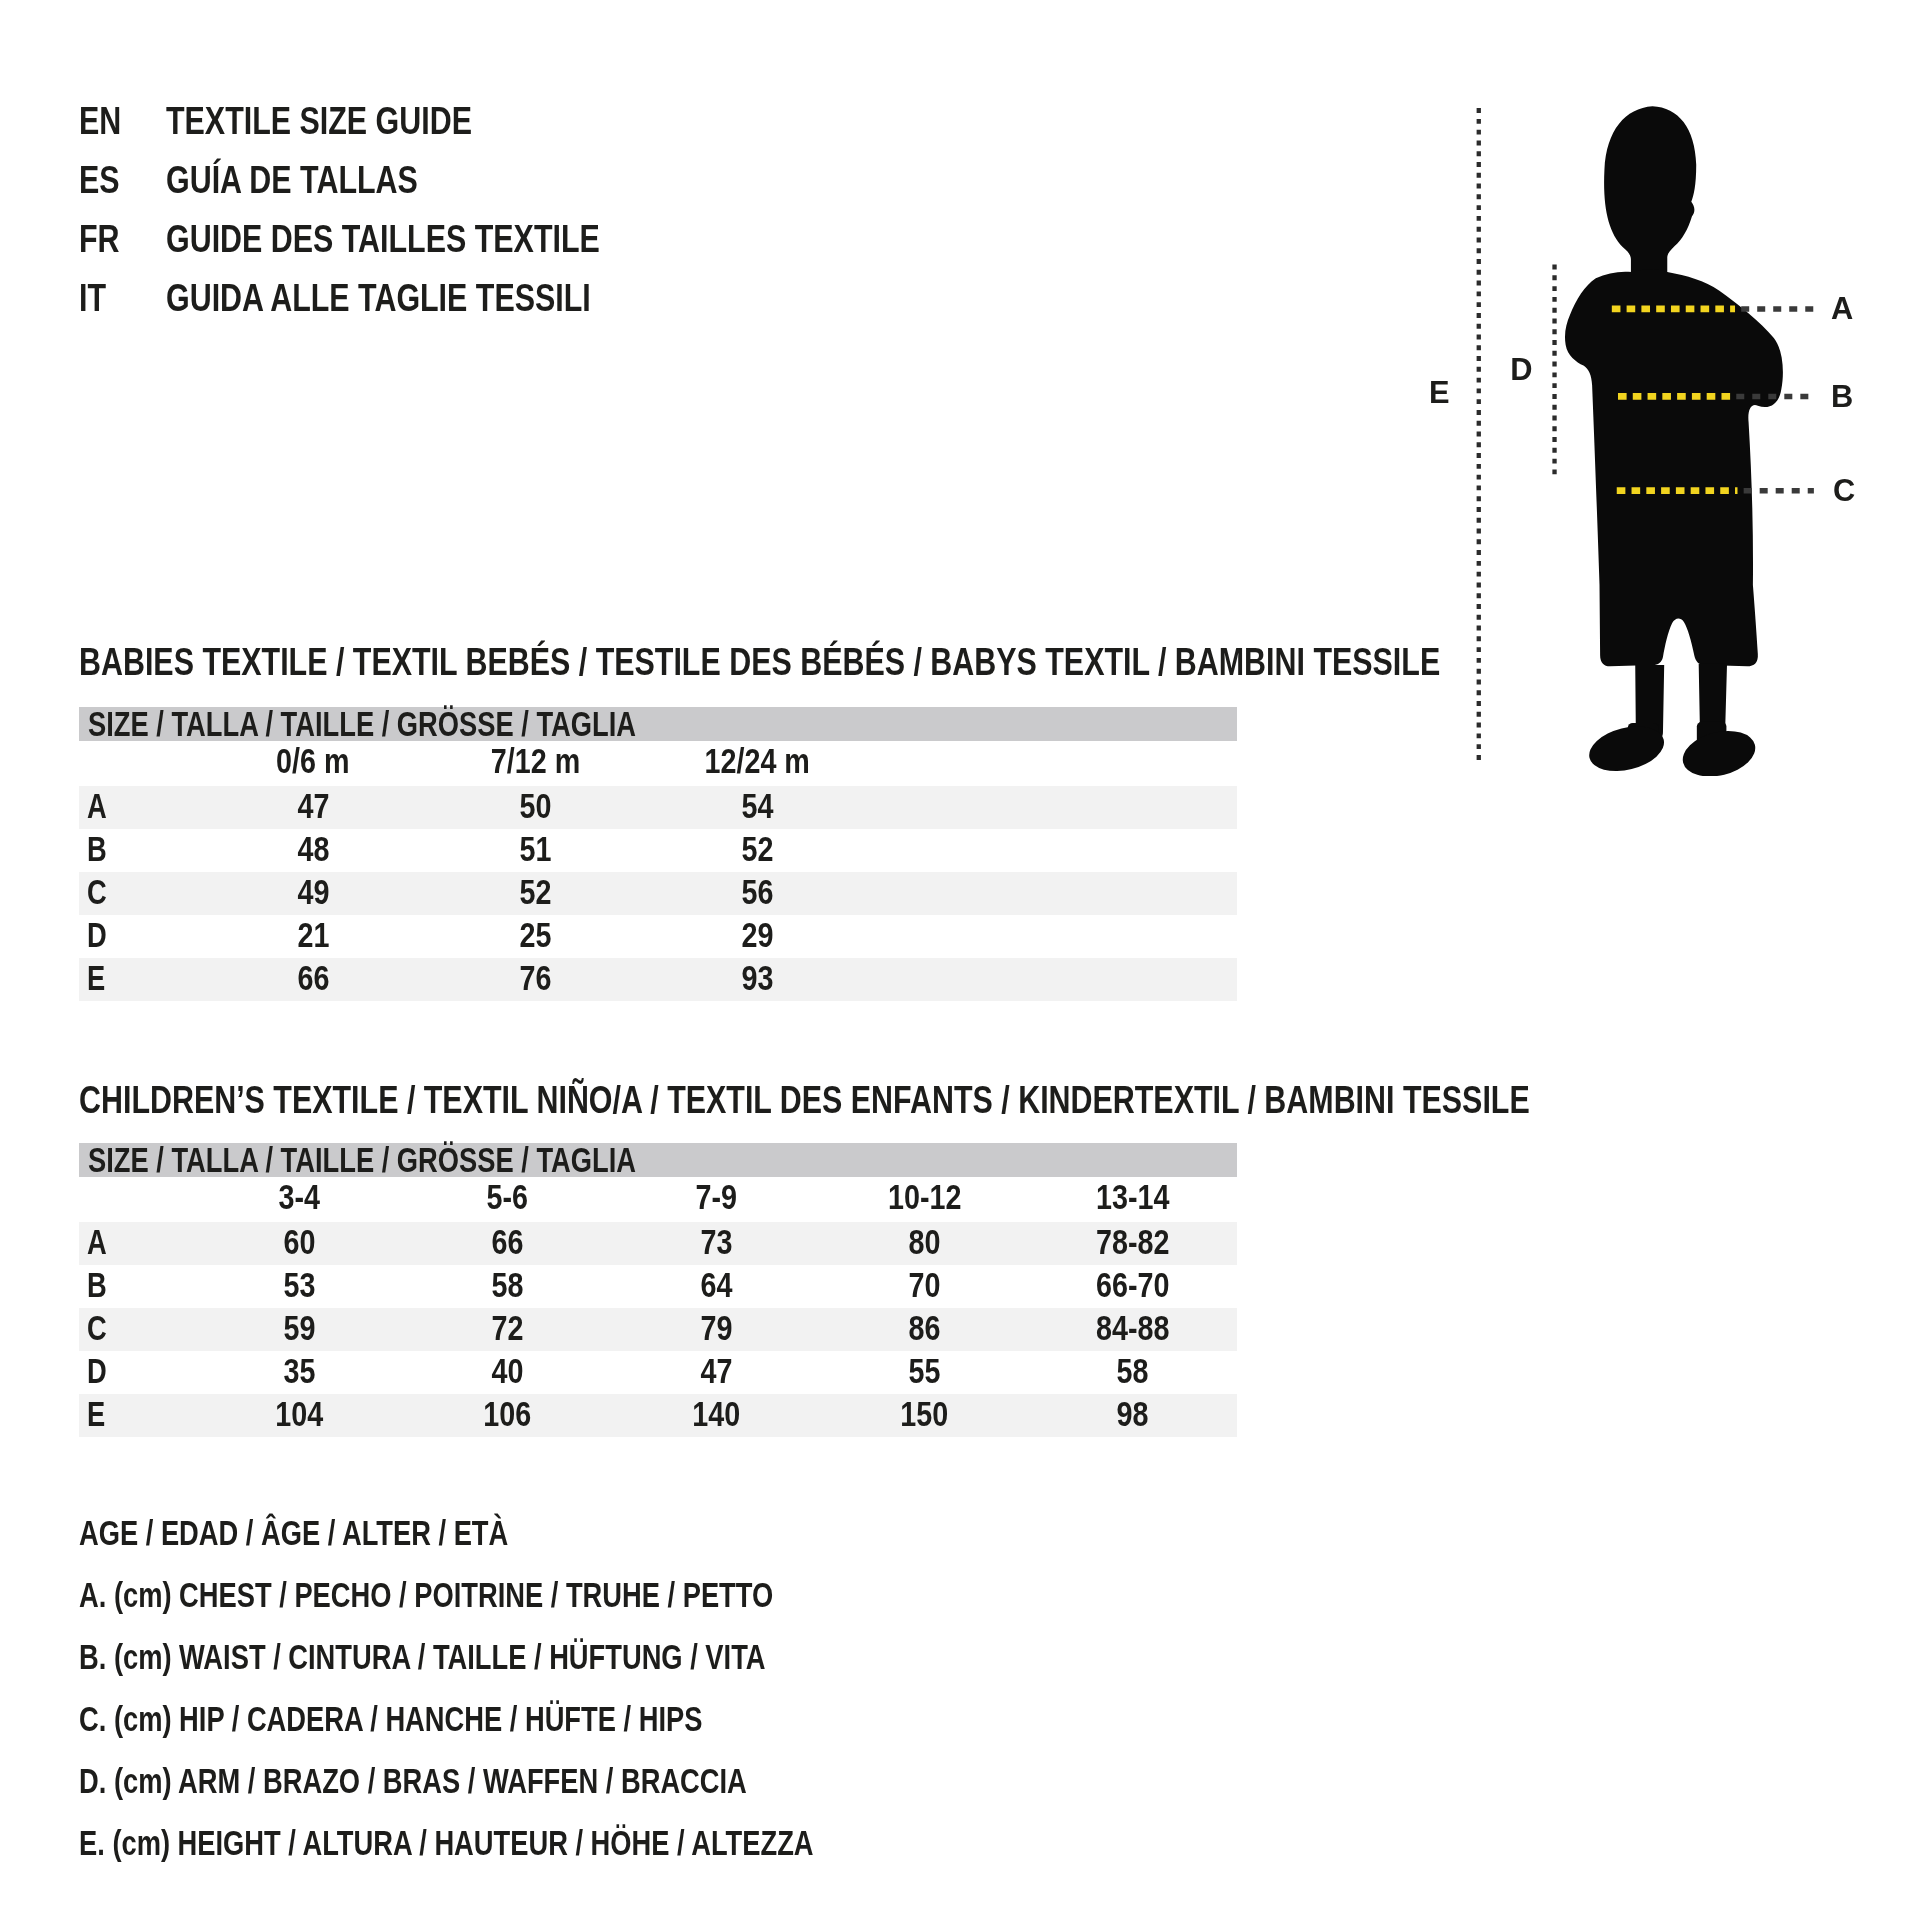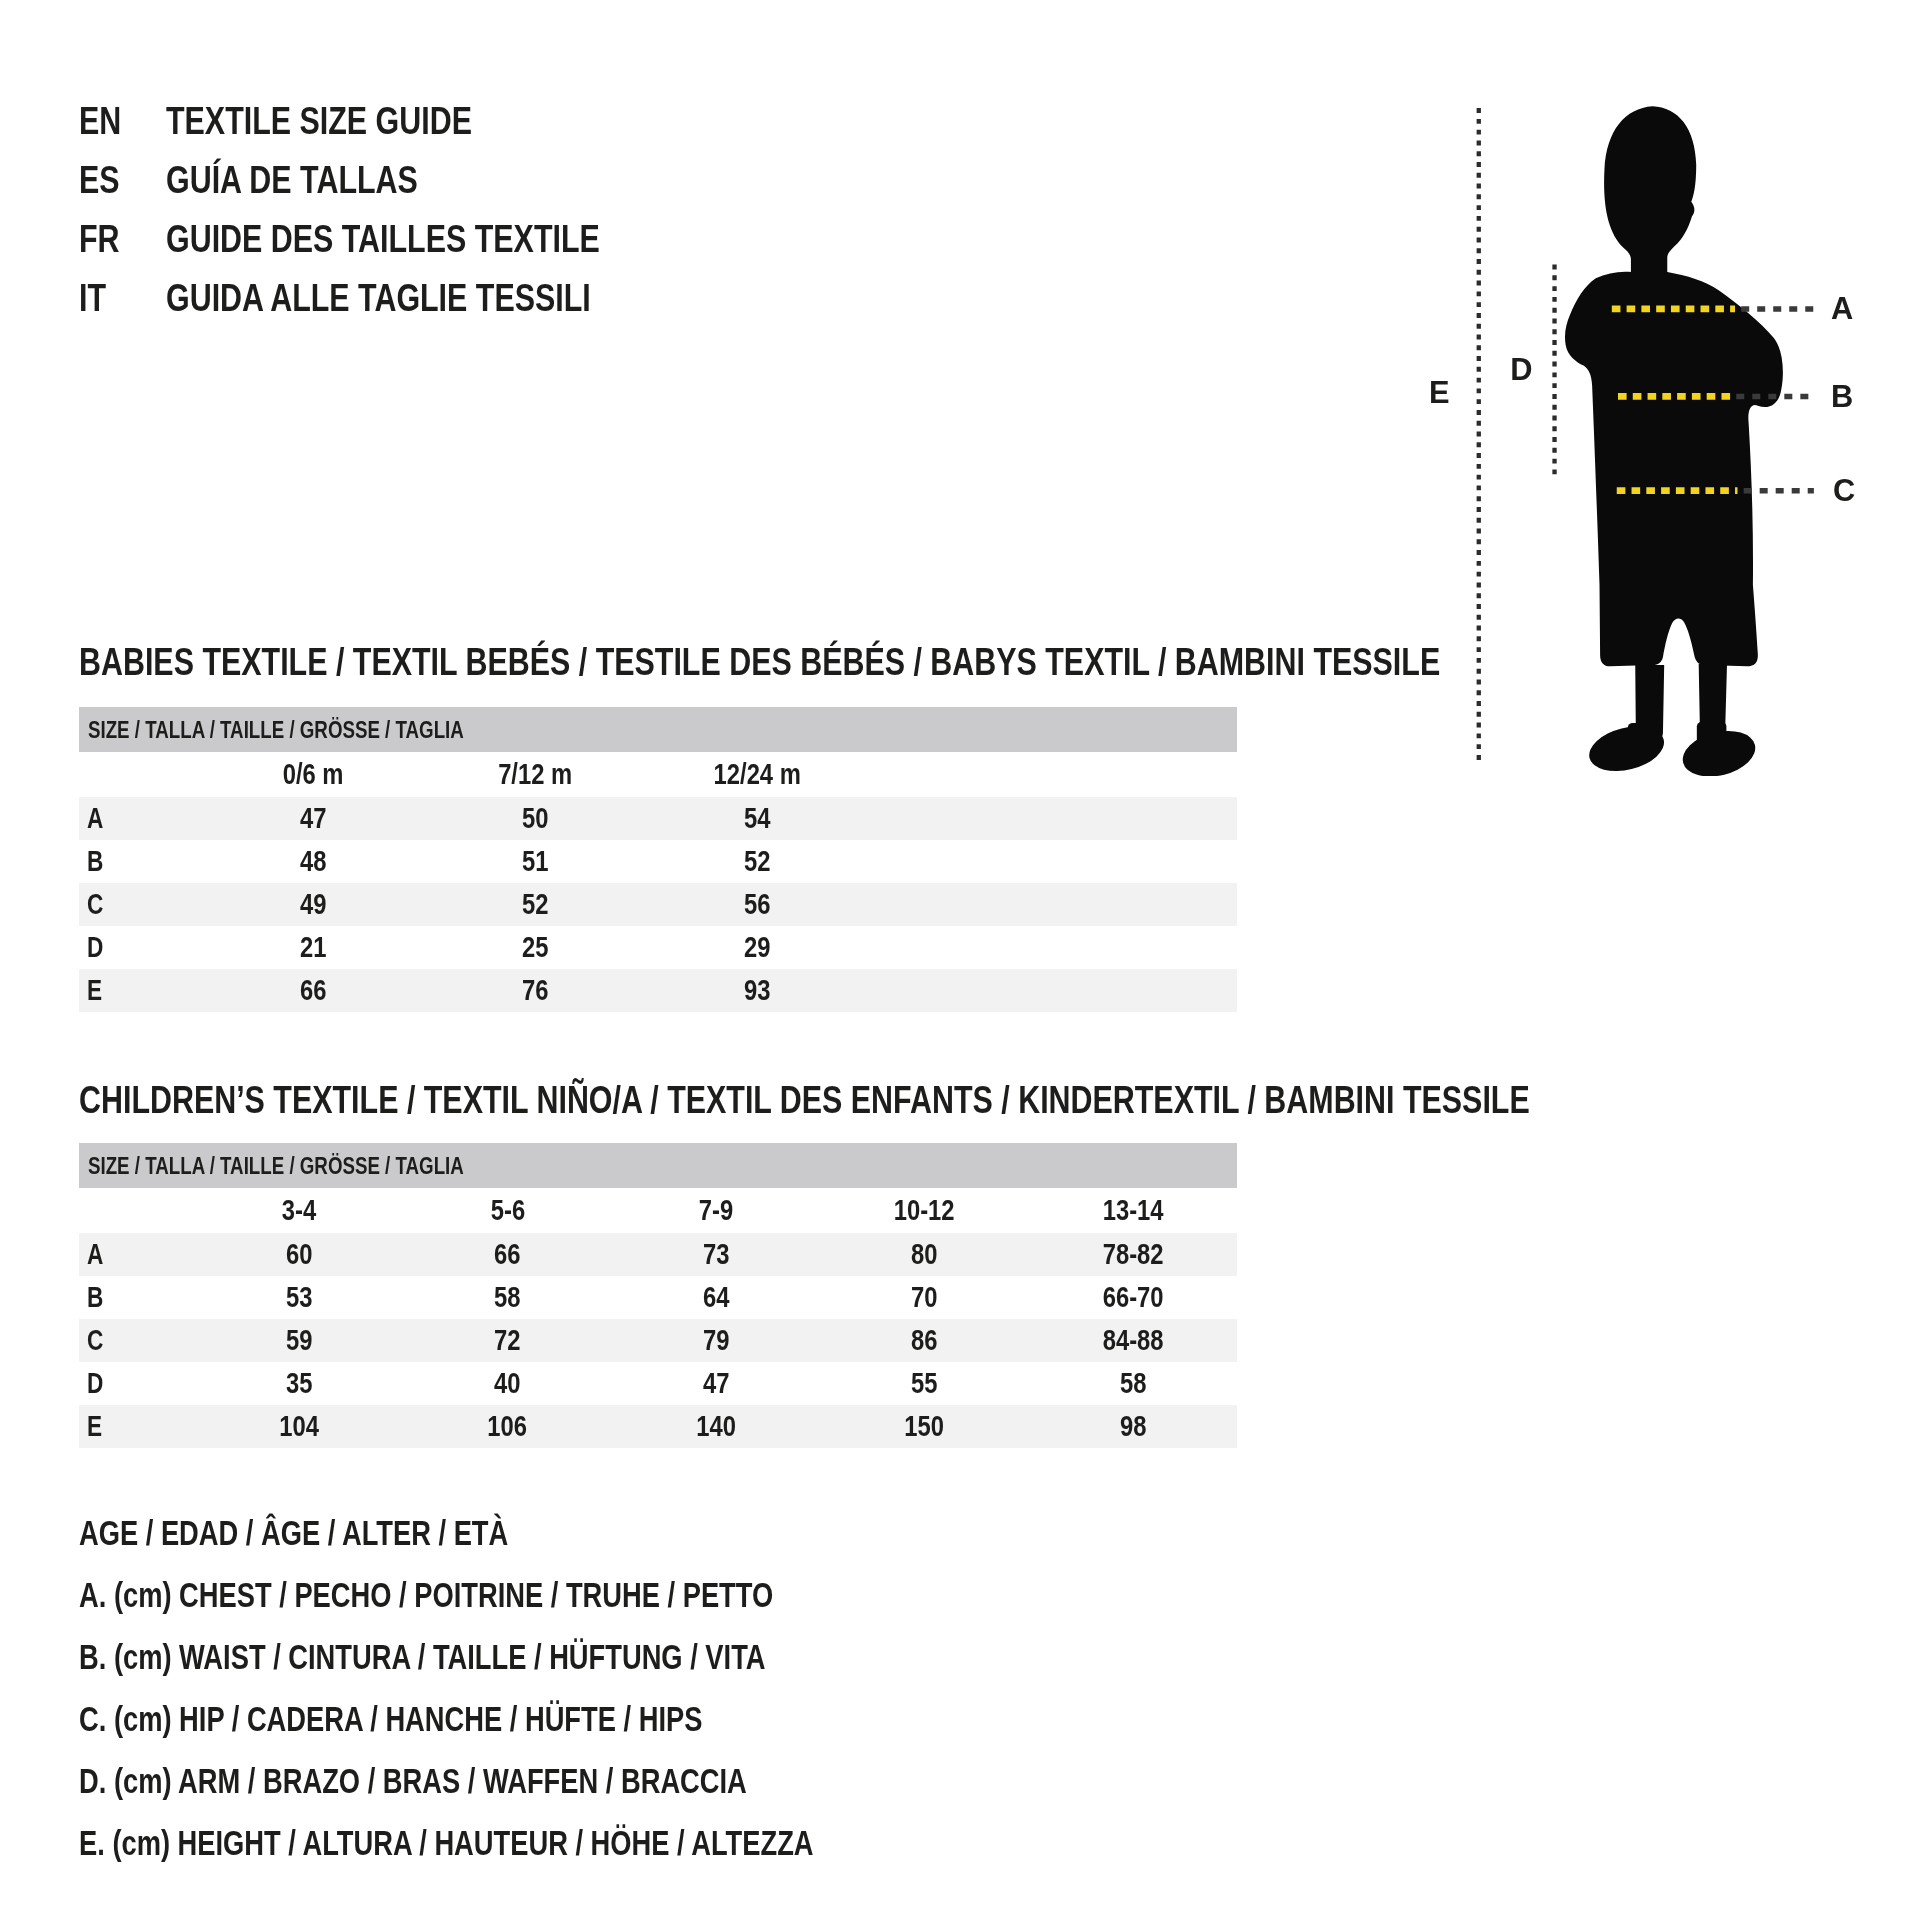--- a/index.html
+++ b/index.html
@@ -22,26 +22,26 @@
 
   
   .section-heading { position:absolute; left:79px; font-size:39px; line-height:39px; }
   .heading-babies { top:642px; }
   .heading-children { top:1080px; }
 
   
   .tbl { position:absolute; left:79px; width:1158px; }
   .tbl-babies { top:707px; }
   .tbl-children { top:1143px; }
-  .size-bar { height:45px; background:#CACACC; display:flex; align-items:center;
-              padding-left:8.6px; box-sizing:border-box; font-size:24px; }
+  .size-bar { height:34px; background:#CACACC; display:flex; align-items:center;
+              padding-left:8.6px; box-sizing:border-box; font-size:35px; }
   .hrow { height:45px; display:flex; }
   .drow { height:43px; display:flex; }
   .drow.alt { background:#F2F2F2; }
-  .cell { display:flex; align-items:center; justify-content:center; font-size:29px; }
+  .cell { display:flex; align-items:flex-start; justify-content:center; font-size:35px; }
   .cell.lab { width:123px; justify-content:flex-start; padding-left:8px; box-sizing:border-box; }
   .cell.val { width:222px; }
 
   
   .legend { position:absolute; left:79px; top:1513px; }
   .legend-line { height:62px; display:flex; align-items:flex-start; font-size:35px; }
 </style>
 </head>
 <body>
 

